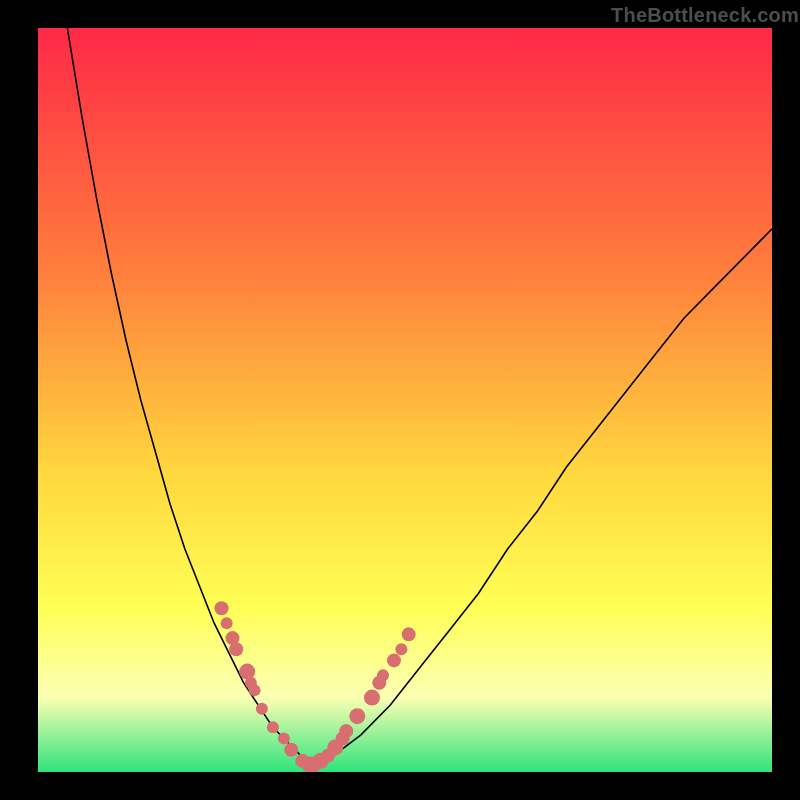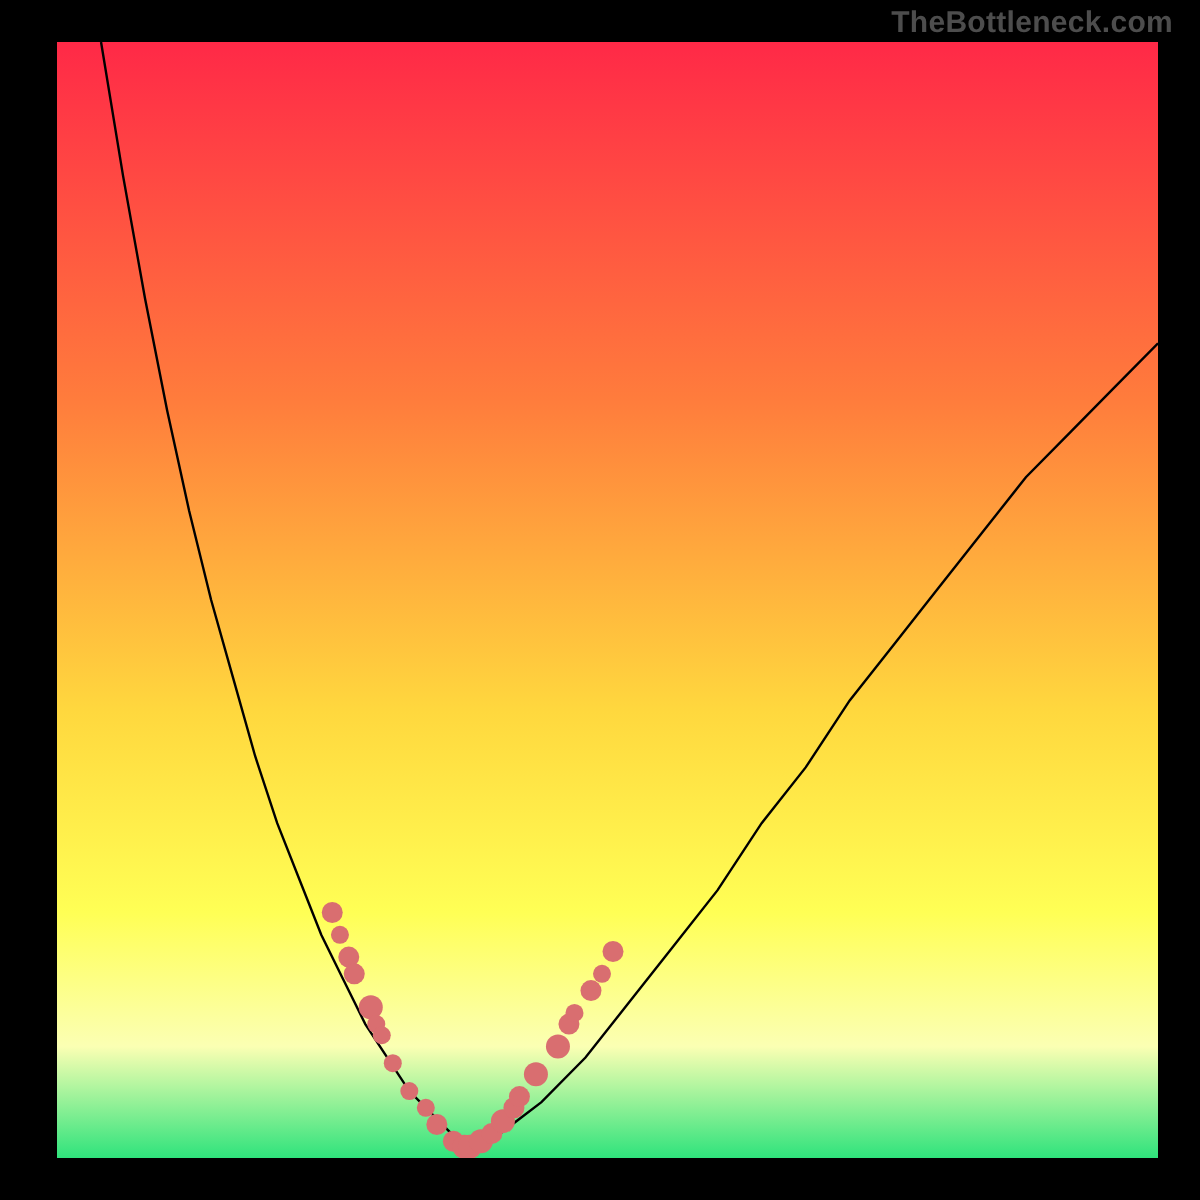--- a/index.html
+++ b/index.html
@@ -12,21 +12,21 @@
   }
   .outer {
     width: 800px;
     height: 800px;
     background: #000000;
     position: relative;
   }
   .watermark {
     position: absolute;
     top: 4px;
-    right: 18px;
+    right: 1px;
     color: #4d4d4d;
     font-size: 20px;
     font-weight: bold;
     letter-spacing: 0.2px;
     z-index: 5;
   }
   .plot {
     position: absolute;
     left: 38px;
     top: 28px;

